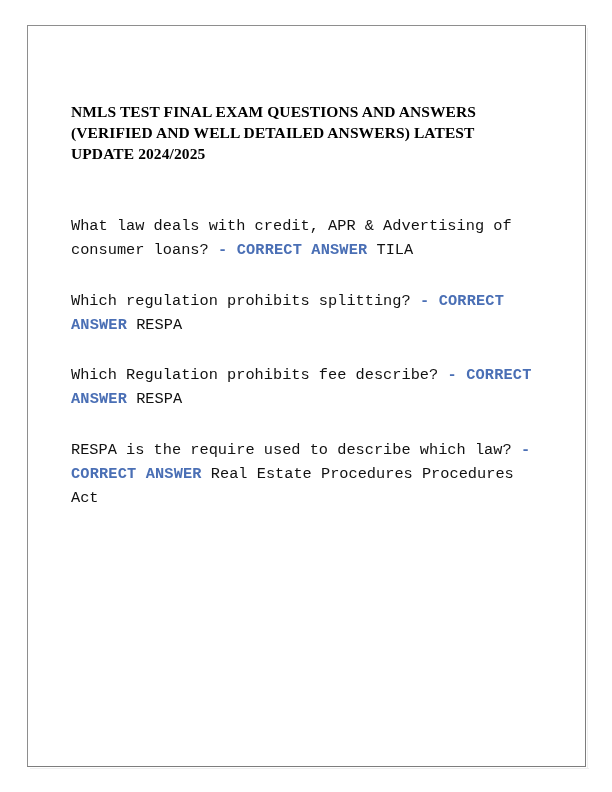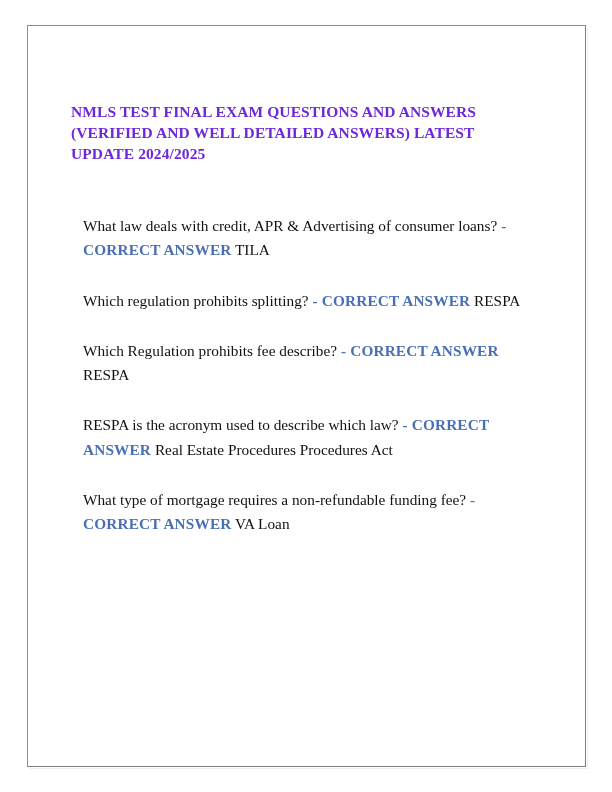--- a/index.html
+++ b/index.html
@@ -51,33 +51,34 @@
   }
 
   #doc-body {
     position: absolute;
     left: 43px;   
     top: 75px;    
     width: 476px;
   }
 
   #doc-title {
-    color: #6d28d9;
+    color: #000000;
     font-weight: bold;
     font-size: 15.5px;
     line-height: 21px;
     letter-spacing: 0.1px;
     margin: 0;
     width: 448px;
   }
 
   .qa-list {
-    margin: 12px;
+    margin: 0;
     padding: 0;
     list-style: none;
+    font-family: Liberation Mono, monospace;
   }
 
   .qa-block {
     font-size: 15.3px;
     line-height: 24.3px;
     color: #111111;
     margin: 0;
     padding: 0;
   }
 
@@ -103,18 +104,17 @@
 
 <div id="page-sheet">
   <div id="doc-body">
 
     <h1 id="doc-title">NMLS TEST FINAL EXAM QUESTIONS AND ANSWERS (VERIFIED AND WELL DETAILED ANSWERS) LATEST UPDATE 2024/2025</h1>
 
     <div id="qa-list" class="qa-list">
         <p class="qa-block"><span class="q-text">What law deals with credit, APR &amp; Advertising of consumer loans?</span><span class="answer-tag"> - </span><span class="answer-tag">CORRECT ANSWER</span> <span class="a-text">TILA</span></p>
         <p class="qa-block"><span class="q-text">Which regulation prohibits splitting?</span><span class="answer-tag"> - </span><span class="answer-tag">CORRECT ANSWER</span> <span class="a-text">RESPA</span></p>
         <p class="qa-block"><span class="q-text">Which Regulation prohibits fee describe?</span><span class="answer-tag"> - </span><span class="answer-tag">CORRECT ANSWER</span> <span class="a-text">RESPA</span></p>
-        <p class="qa-block"><span class="q-text">RESPA is the acronym used to describe which law?</span><span class="answer-tag"> - </span><span class="answer-tag">CORRECT ANSWER</span> <span class="a-text">Real Estate Procedures Procedures Act</span></p>
-        <p class="qa-block"><span class="q-text">What type of mortgage requires a non-refundable funding fee?</span><span class="answer-tag"> - </span><span class="answer-tag">CORRECT ANSWER</span> <span class="a-text">VA Loan</span></p>
+        <p class="qa-block"><span class="q-text">RESPA is the require used to describe which law?</span><span class="answer-tag"> - </span><span class="answer-tag">CORRECT ANSWER</span> <span class="a-text">Real Estate Procedures Procedures Act</span></p>
       </div>
 
   </div>
 </div>
 
 </body></html>

